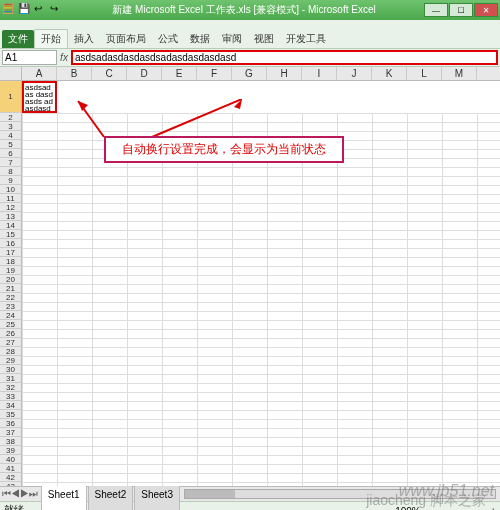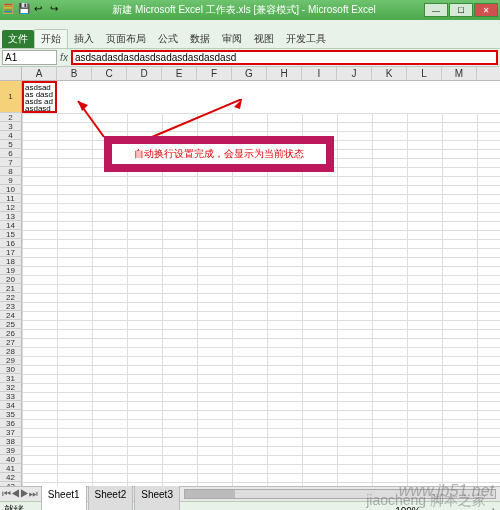--- a/index.html
+++ b/index.html
@@ -22,21 +22,21 @@
 .colhdr-row{height:14px;display:flex;background:#e8e8e8;border-bottom:1px solid #bbb}
 .corner{width:22px;border-right:1px solid #bbb;background:#e8e8e8}
 .ch{flex:0 0 35px;border-right:1px solid #ccc;text-align:center;font-size:10px;color:#333;line-height:14px;background:#e8e8e8}
 .grid{position:relative;height:405px;overflow:hidden;display:flex}
 .rowhdrs{width:22px;background:#e8e8e8}
 .rh{height:9px;border-bottom:1px solid #ccc;border-right:1px solid #bbb;text-align:center;font-size:8px;color:#333;line-height:9px}
 .rh.tall{height:32px;line-height:32px;background:#f5d27a}
 .cells{flex:1;position:relative;background:#fff}
 .gridlines{position:absolute;inset:0;background-image:linear-gradient(#ddd 1px,transparent 1px),linear-gradient(90deg,#ddd 1px,transparent 1px);background-size:35px 9px}
 .a1{position:absolute;left:0;top:0;width:35px;height:32px;border:2.5px solid #d00;background:#fff;font-size:8px;padding:1px;line-height:7px;overflow:hidden;word-break:break-all}
-.callout{position:absolute;left:82px;top:55px;background:#fff;border:8px solid #be185d;padding:3px 22px;font-size:10px;color:#d00;z-index:5}
+.callout{position:absolute;left:82px;top:55px;background:#fff;border:2px solid #be185d;padding:3px 16px;font-size:12px;color:#d00;z-index:5}
 .arrow1{position:absolute;left:120px;top:18px;width:100px;height:40px;pointer-events:none;z-index:4}
 .arrow2{position:absolute;left:54px;top:18px;width:30px;height:40px;pointer-events:none;z-index:4}
 .sheet-tabs{height:15px;background:#e8e8e8;display:flex;align-items:center;border-top:1px solid #bbb;font-size:9px}
 .stnav{padding:0 2px;color:#666}
 .stab{padding:15px 6px;border:1px solid #bbb;background:#fff;border-bottom:none;margin-left:1px}
 .stab.inactive{background:#ddd}
 .hscroll{flex:1;margin:0 4px;height:10px;background:#ddd;border:1px solid #aaa;position:relative}
 .hthumb{position:absolute;left:0;top:0;width:50px;height:8px;background:#bbb}
 .status{height:16px;background:#e8f2e8;display:flex;align-items:flex-end;justify-content:space-between;padding:0 4px;font-size:9px;border-top:1px solid #b8ccb8}
 .zoom{display:flex;align-items:center;gap:16px}

